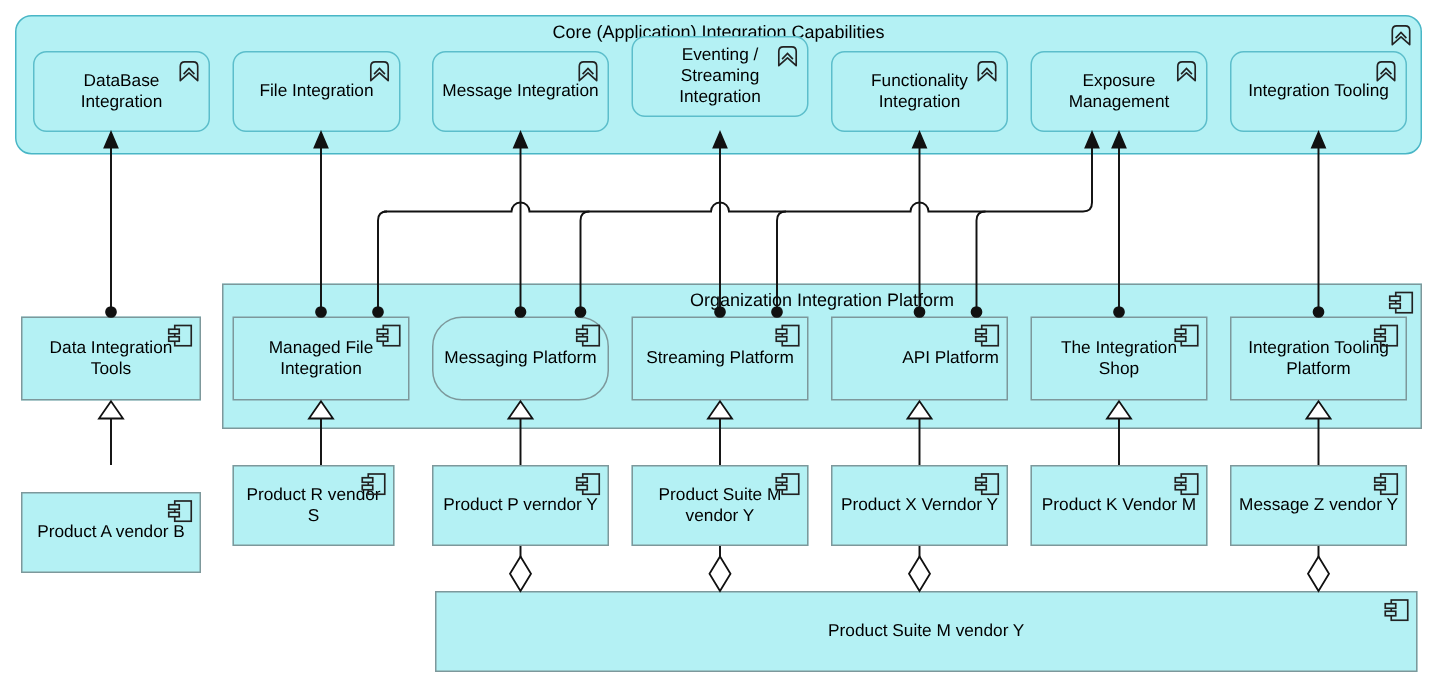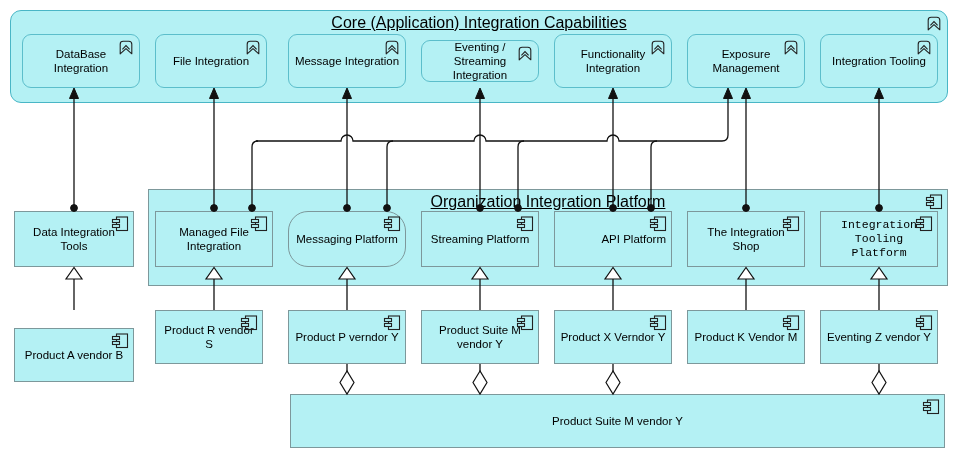--- a/index.html
+++ b/index.html
@@ -7,21 +7,21 @@
     position:relative;width:961px;height:459px;background:#fff;overflow:hidden;
     font-family:"Liberation Sans", sans-serif;color:#000;
   }
   .ctr,.node{position:absolute;box-sizing:border-box;background:#b4f1f4;}
   .ctr.rounded{border:1.4px solid #49b6c6;border-radius:11px;}
   .ctr.rect{border:1.2px solid #7d989b;}
   .node{display:flex;align-items:center;justify-content:center;text-align:center;}
   .node.capability{border:1.2px solid #5cbecb;border-radius:9px;}
   .node.component{border:1.2px solid #7d989b;}
   .node .lbl{font-size:11.5px;line-height:14px;padding:0 5px;}
-  .ctr-title{position:absolute;left:0;right:0;top:3px;text-align:center;font-size:16px;text-decoration:underline;}
+  .ctr-title{position:absolute;left:0;right:0;top:3px;text-align:center;font-size:12px;}
   .icon{position:absolute;top:3px;right:4px;width:18px;height:18px;}
   svg.edges{position:absolute;left:0;top:0;pointer-events:none;}
   svg.edges path, svg.edges line{stroke:#111;stroke-width:1.3;fill:none;}
   svg.edges .solid{fill:#111;stroke:#111;}
   svg.edges .hollow{fill:#fff;stroke:#111;stroke-width:1.2;}
   .icon path,.icon rect{stroke:#222;stroke-width:1.1;fill:none;}
   .icon rect.tab{fill:#b4f1f4;}
 </style>
 </head>
 <body>
@@ -56,21 +56,21 @@
         <path d="M5.4 11.4 L9 7.6 L12.6 11.4"></path>
       </svg>
     </div>
     <div class="node capability" style="left: 288px; top: 34px; width: 118px; height: 54px;">
       <div class="lbl">Message Integration</div>
       <svg viewBox="0 0 18 18" class="icon">
         <path d="M3.2 15.8 L3.2 6.2 Q3.2 3.2 6.2 3.2 L11.8 3.2 Q14.8 3.2 14.8 6.2 L14.8 15.8 L9 10.6 Z" stroke-linejoin="round"></path>
         <path d="M5.4 11.4 L9 7.6 L12.6 11.4"></path>
       </svg>
     </div>
-    <div class="node capability" style="left: 421px; top: 40px; width: 118px; height: 42px; text-align: center;">
+    <div class="node capability" style="left: 421px; top: 24px; width: 118px; height: 54px; text-align: center;">
       <div class="lbl">Eventing / Streaming Integration</div>
       <svg viewBox="0 0 18 18" class="icon">
         <path d="M3.2 15.8 L3.2 6.2 Q3.2 3.2 6.2 3.2 L11.8 3.2 Q14.8 3.2 14.8 6.2 L14.8 15.8 L9 10.6 Z" stroke-linejoin="round"></path>
         <path d="M5.4 11.4 L9 7.6 L12.6 11.4"></path>
       </svg>
     </div>
     <div class="node capability" style="left: 687px; top: 34px; width: 118px; height: 54px;">
       <div class="lbl">Exposure Management</div>
       <svg viewBox="0 0 18 18" class="icon">
         <path d="M3.2 15.8 L3.2 6.2 Q3.2 3.2 6.2 3.2 L11.8 3.2 Q14.8 3.2 14.8 6.2 L14.8 15.8 L9 10.6 Z" stroke-linejoin="round"></path>
@@ -132,21 +132,21 @@
       </svg>
     </div>
     <div class="node component" style="left: 687px; top: 211px; width: 118px; height: 56px;">
       <div class="lbl">The Integration Shop</div>
       <svg viewBox="0 0 18 18" class="icon">
         <rect x="5.5" y="2" width="11" height="13.5"></rect>
         <rect x="1.5" y="4.5" width="7" height="3" class="tab"></rect>
         <rect x="1.5" y="9.5" width="7" height="3" class="tab"></rect>
       </svg>
     </div>
-    <div class="node component" style="left: 820px; top: 211px; width: 118px; height: 56px; font-family: Liberation Mono, monospace;">
+    <div class="node component" style="left: 820px; top: 211px; width: 118px; height: 56px;">
       <div class="lbl">Integration Tooling Platform</div>
       <svg viewBox="0 0 18 18" class="icon">
         <rect x="5.5" y="2" width="11" height="13.5"></rect>
         <rect x="1.5" y="4.5" width="7" height="3" class="tab"></rect>
         <rect x="1.5" y="9.5" width="7" height="3" class="tab"></rect>
       </svg>
     </div>
     <div class="node component" style="left: 14px; top: 328px; width: 120px; height: 54px;">
       <div class="lbl">Product A vendor B</div>
       <svg viewBox="0 0 18 18" class="icon">
@@ -189,21 +189,21 @@
     </div>
     <div class="node component" style="left: 687px; top: 310px; width: 118px; height: 54px;">
       <div class="lbl">Product K Vendor M</div>
       <svg viewBox="0 0 18 18" class="icon">
         <rect x="5.5" y="2" width="11" height="13.5"></rect>
         <rect x="1.5" y="4.5" width="7" height="3" class="tab"></rect>
         <rect x="1.5" y="9.5" width="7" height="3" class="tab"></rect>
       </svg>
     </div>
     <div class="node component" style="left: 820px; top: 310px; width: 118px; height: 54px;">
-      <div class="lbl">Eventing Z vendor Y</div>
+      <div class="lbl">Message Z vendor Y</div>
       <svg viewBox="0 0 18 18" class="icon">
         <rect x="5.5" y="2" width="11" height="13.5"></rect>
         <rect x="1.5" y="4.5" width="7" height="3" class="tab"></rect>
         <rect x="1.5" y="9.5" width="7" height="3" class="tab"></rect>
       </svg>
     </div>
     <div class="node component" style="left: 290px; top: 394px; width: 655px; height: 54px;">
       <div class="lbl">Product Suite M vendor Y</div>
       <svg viewBox="0 0 18 18" class="icon">
         <rect x="5.5" y="2" width="11" height="13.5"></rect>

